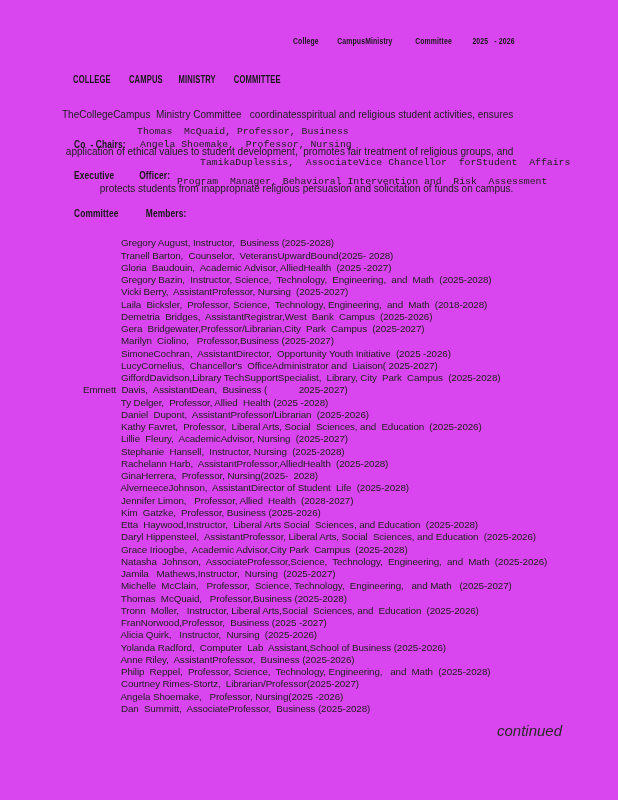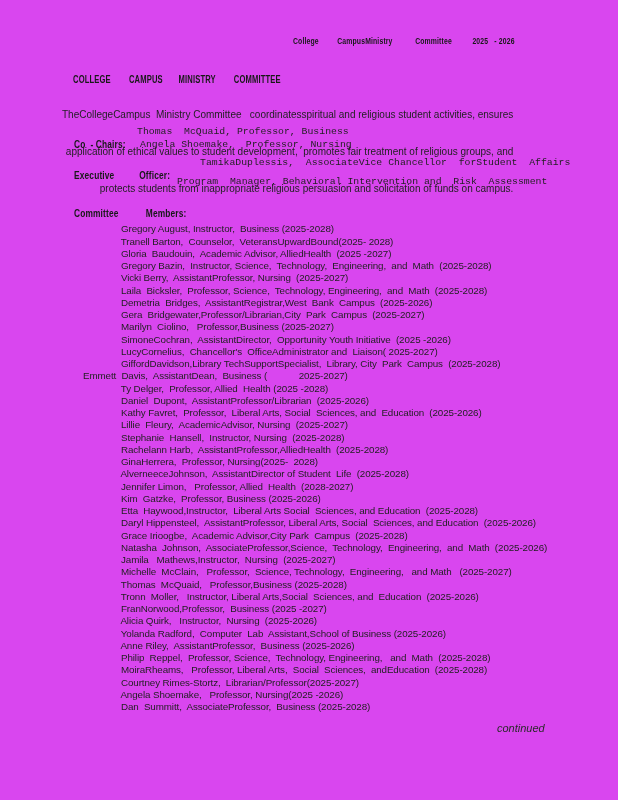--- a/index.html
+++ b/index.html
@@ -16,24 +16,24 @@
   .lbl { font-size:11px; }
   .val { font-size:9.8px;font-family:Liberation Mono, monospace; }
   .lbl-cochairs { left:62px; top:126px; }
   .val-cochairs1 { left:137px; top:126px; }
   .val-cochairs2 { left:140px; top:139px; }
   .lbl-exec { left:62px; top:157px; }
   .val-exec  { left:168px; top:157px;margin-left:32px; }
   .lbl-exoff { left:62px; top:176px; }
   .val-exoff { left:177px; top:176px; }
   .lbl-comm  { left:62px; top:195px; }
-  .members { position:absolute; left:100px; top:211px; }
+  .members { position:absolute; left:100px; top:225px; }
   .member-line { height:12.25px; line-height:12.25px; font-size:9.8px; white-space:pre; letter-spacing:-0.1px; }
   .member-line.flush { margin-left:-38px; }
-  .continued { left:497px; top:722px; font-style:italic; font-size:11px; color:#2a2a2a;text-align:right; }
+  .continued { left:497px; top:722px; font-style:italic; font-size:15px; color:#2a2a2a;text-align:right; }
 </style>
 </head>
 <body>
 
 <div class="page">
 
   <div class="abs running-header">
     <span class="cond">College         CampusMinistry           Committee          2025   - 2026</span>
   </div>
 
@@ -80,21 +80,21 @@
 
       <div class="member-line">
         <span>Gregory Bazin,  Instructor, Science,  Technology,  Engineering,  and  Math  (2025-2028)</span>
       </div>
 
       <div class="member-line">
         <span>Vicki Berry,  AssistantProfessor, Nursing  (2025-2027)</span>
       </div>
 
       <div class="member-line">
-        <span>Laila  Bicksler,  Professor, Science,  Technology, Engineering,  and  Math  (2025-2028)</span>
+        <span>Laila  Bicksler,  Professor, Science,  Technology, Engineering,  and  Math  (2018-2028)</span>
       </div>
 
       <div class="member-line">
         <span>Demetria  Bridges,  AssistantRegistrar,West  Bank  Campus  (2025-2026)</span>
       </div>
 
       <div class="member-line">
         <span>Gera  Bridgewater,Professor/Librarian,City  Park  Campus  (2025-2027)</span>
       </div>
 
@@ -203,23 +203,20 @@
       </div>
 
       <div class="member-line">
         <span>Anne Riley,  AssistantProfessor,  Business (2025-2026)</span>
       </div>
 
       <div class="member-line">
         <span>Philip  Reppel,  Professor, Science,  Technology, Engineering,   and  Math  (2025-2028)</span>
       </div>
 
-      <div class="member-line">
-        <span>MoiraRheams,   Professor, Liberal Arts,  Social  Sciences,  andEducation  (2025-2028)</span>
-      </div>
 
       <div class="member-line">
         <span>Courtney Rimes-Stortz,  Librarian/Professor(2025-2027)</span>
       </div>
 
       <div class="member-line">
         <span>Angela Shoemake,   Professor, Nursing(2025 -2026)</span>
       </div>
 
       <div class="member-line">

